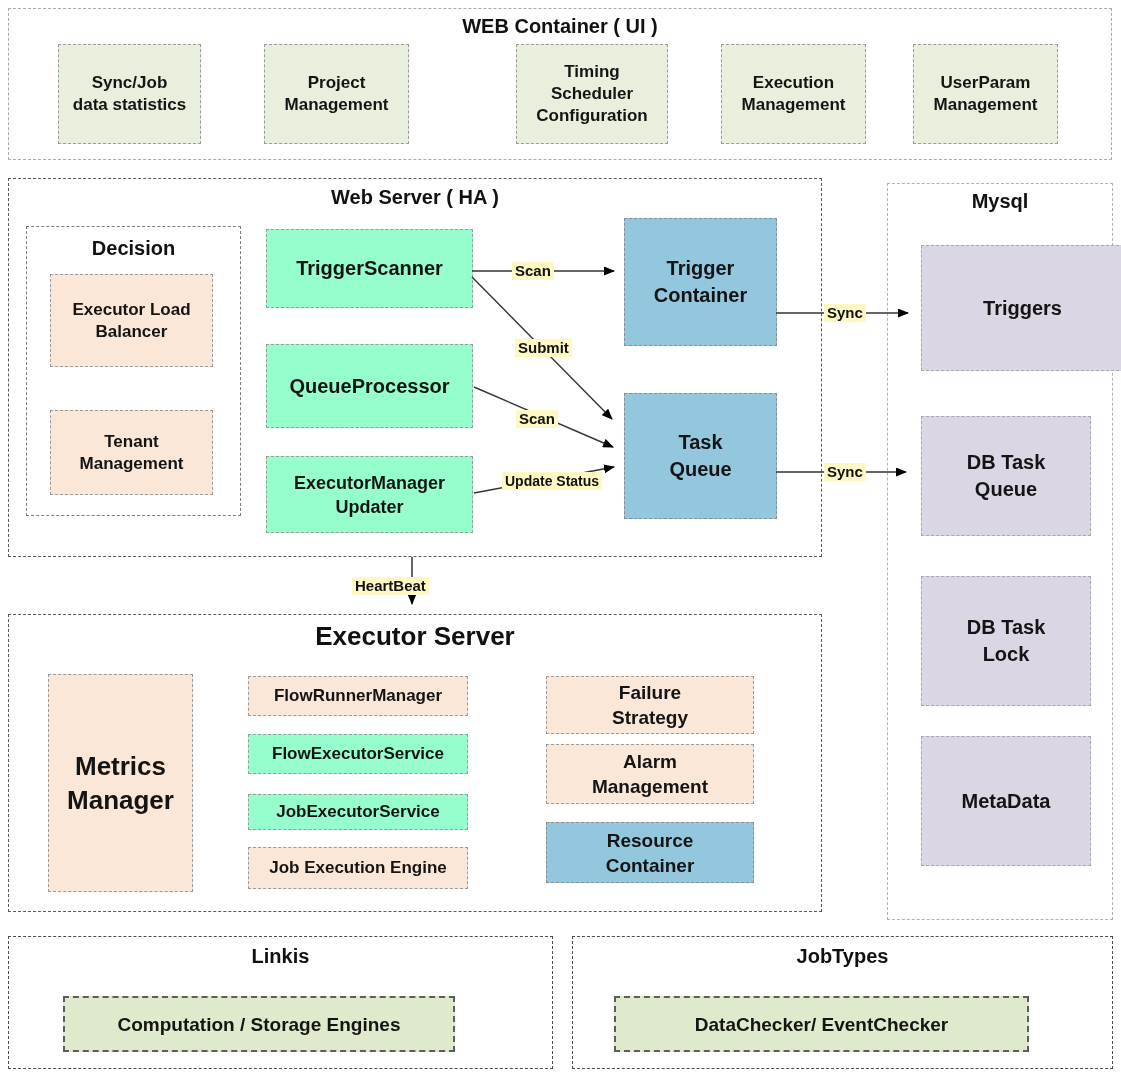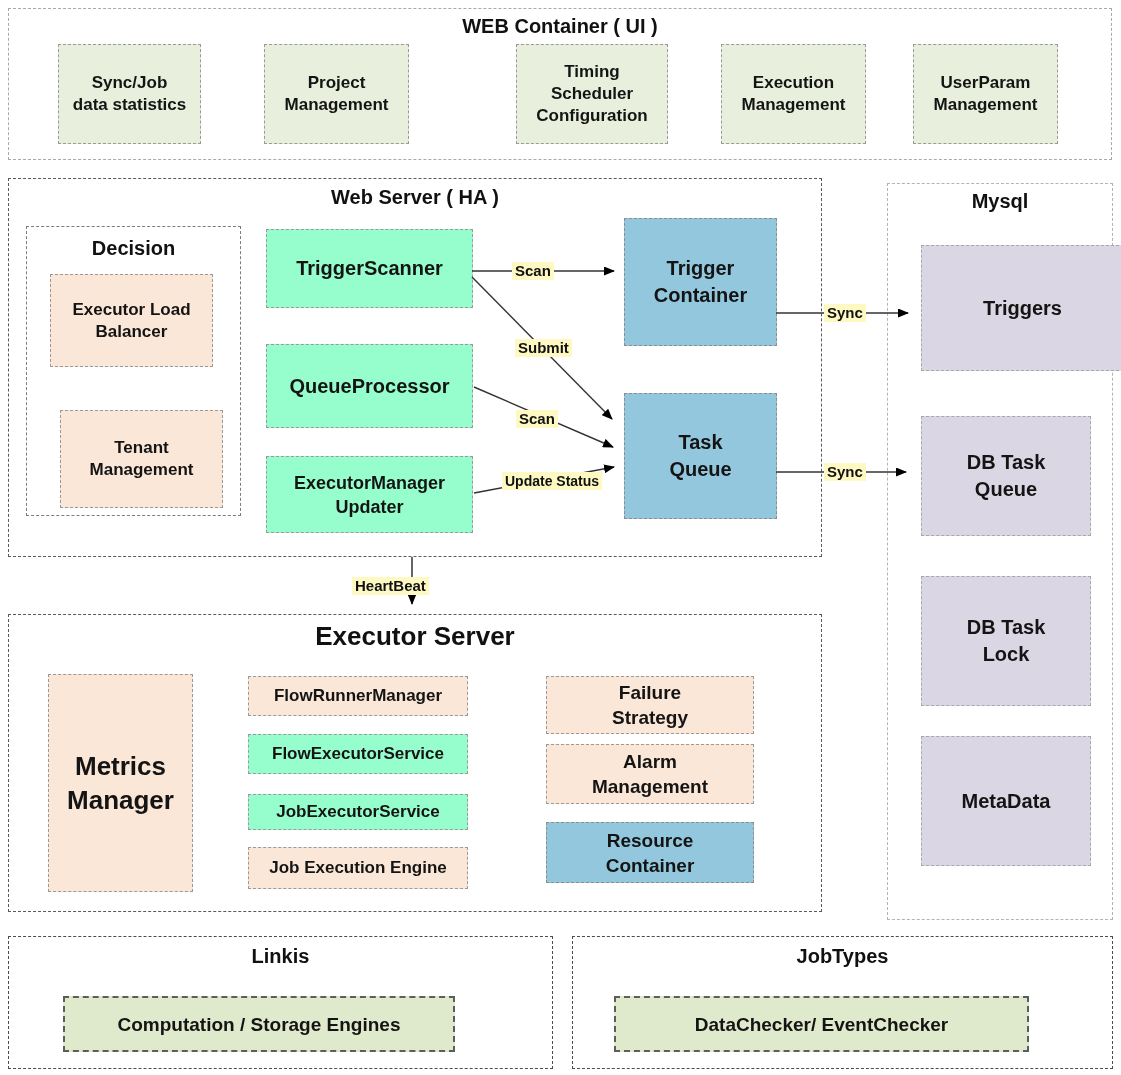--- a/index.html
+++ b/index.html
@@ -65,21 +65,21 @@
 Management</div>
   </div>
 
   <div class="container b-outer-dark" style="left:8px;top:178px;width:814px;height:379px">
     <div class="c-title fs20" style="top:5px">Web Server ( HA )</div>
 
     <div class="container b-decision" style="left:17px;top:47px;width:215px;height:290px">
       <div class="c-title fs20" style="top:8px">Decision</div>
       <div class="box peach fs17" style="left:23px;top:47px;width:163px;height:93px">Executor Load
 Balancer</div>
-      <div class="box peach fs17" style="left:33px;top:183px;width:163px;height:98px">Tenant
+      <div class="box peach fs17" style="left:23px;top:183px;width:163px;height:85px">Tenant
 Management</div>
     </div>
 
     <div class="box mint fs20" style="left:257px;top:50px;width:207px;height:79px">TriggerScanner</div>
     <div class="box mint fs20" style="left:257px;top:165px;width:207px;height:84px">QueueProcessor</div>
     <div class="box mint fs18" style="left:257px;top:277px;width:207px;height:77px">ExecutorManager
 Updater</div>
 
     <div class="box blue fs20" style="left:615px;top:39px;width:153px;height:128px">Trigger
 Container</div>

